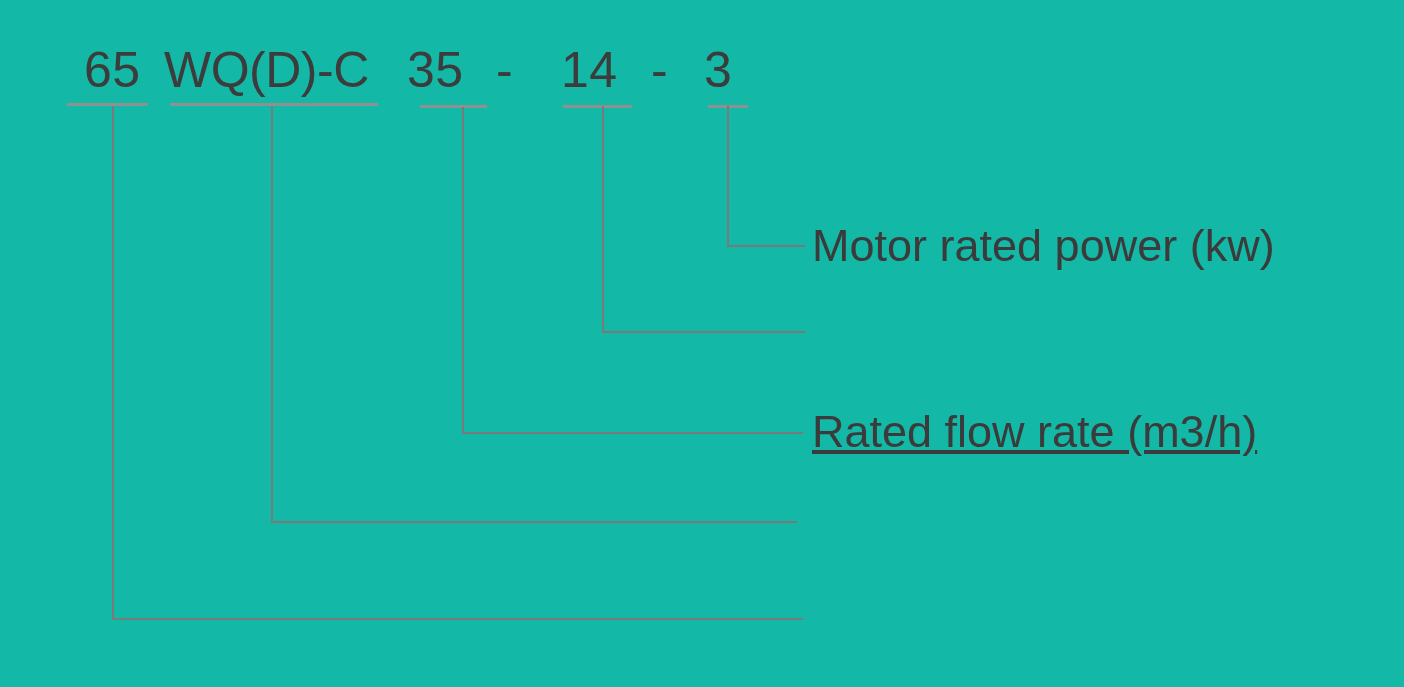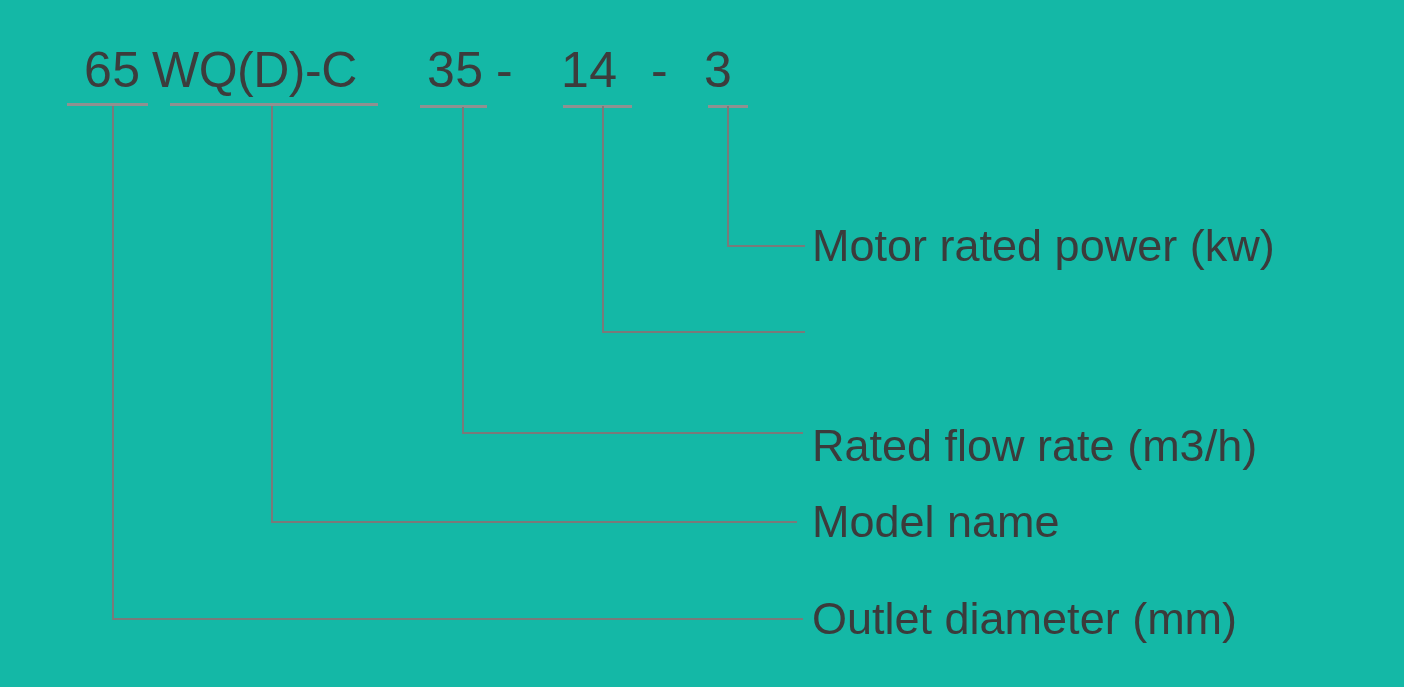--- a/index.html
+++ b/index.html
@@ -20,22 +20,22 @@
   .code-seg {
     position: absolute;
     top: 45px;
     font-size: 50px;
     line-height: 1;
     color: #3c3c3c;
     white-space: nowrap;
     letter-spacing: 0.5px;
   }
   .seg-outlet { left: 84px; }
-  .seg-model  { left: 152px; letter-spacing: -0.5px; }
-  .seg-flow   { left: 407px; margin-left: 20px; }
+  .seg-model  { left: 164px; letter-spacing: -0.5px; }
+  .seg-flow   { left: 407px; }
   .seg-dash1  { left: 496px; }
   .seg-head   { left: 561px; }
   .seg-dash2  { left: 651px; }
   .seg-power  { left: 704px; }
 
   
   .underline {
     position: absolute;
     height: 3px;
     background: #909090;
@@ -74,21 +74,21 @@
     position: absolute;
     left: 812px;
     font-size: 45px;
     line-height: 1;
     color: #3b3b3b;
     white-space: nowrap;
     text-align: center;
   }
   .lbl-power  { top: 223px; }
   .lbl-head   { top: 309px; }
-  .lbl-flow   { top: 423px; }
+  .lbl-flow   { top: 409px; text-decoration: underline; }
   .lbl-model  { top: 499px; }
   .lbl-outlet { top: 596px; }
 </style>
 </head>
 <body>
 
 <div id="stage">
 
   <span class="code-seg seg-outlet">65</span>
   <span class="code-seg seg-model">WQ(D)-C</span>
@@ -114,16 +114,14 @@
   <div class="hline h-flow"></div>
 
   <div class="vline v-model"></div>
   <div class="hline h-model"></div>
 
   <div class="vline v-outlet"></div>
   <div class="hline h-outlet"></div>
 
   <div class="leader-label lbl-power">Motor rated power (kw)</div>
   <div class="leader-label lbl-flow">Rated flow rate (m3/h)</div>
-  <div class="leader-label lbl-model">Model name</div>
-  <div class="leader-label lbl-outlet">Outlet diameter (mm)</div>
 
 </div>
 
 </body></html>

